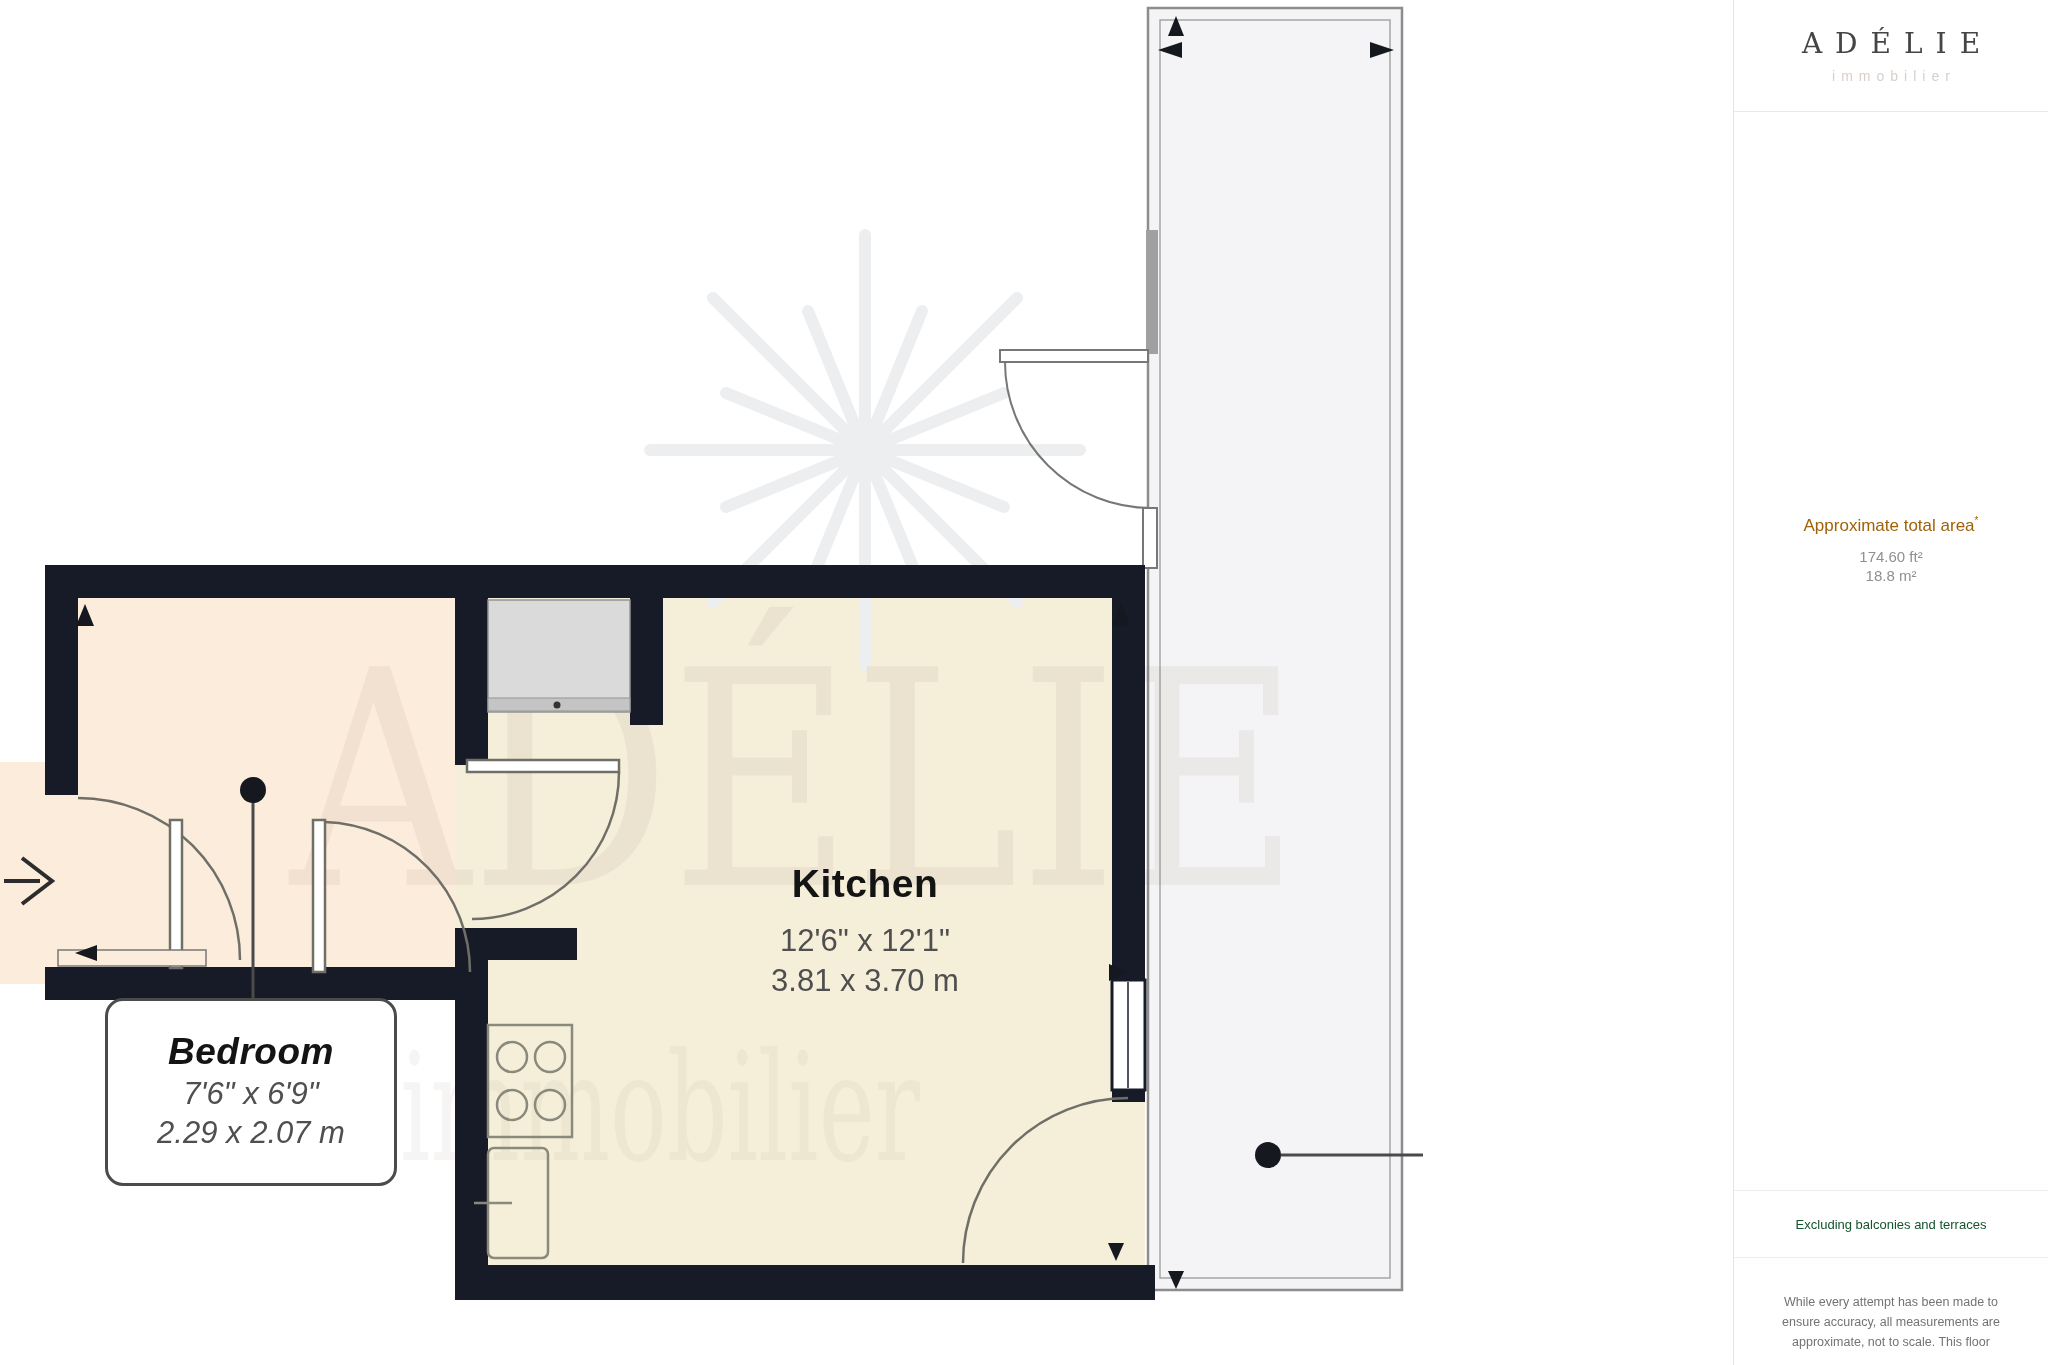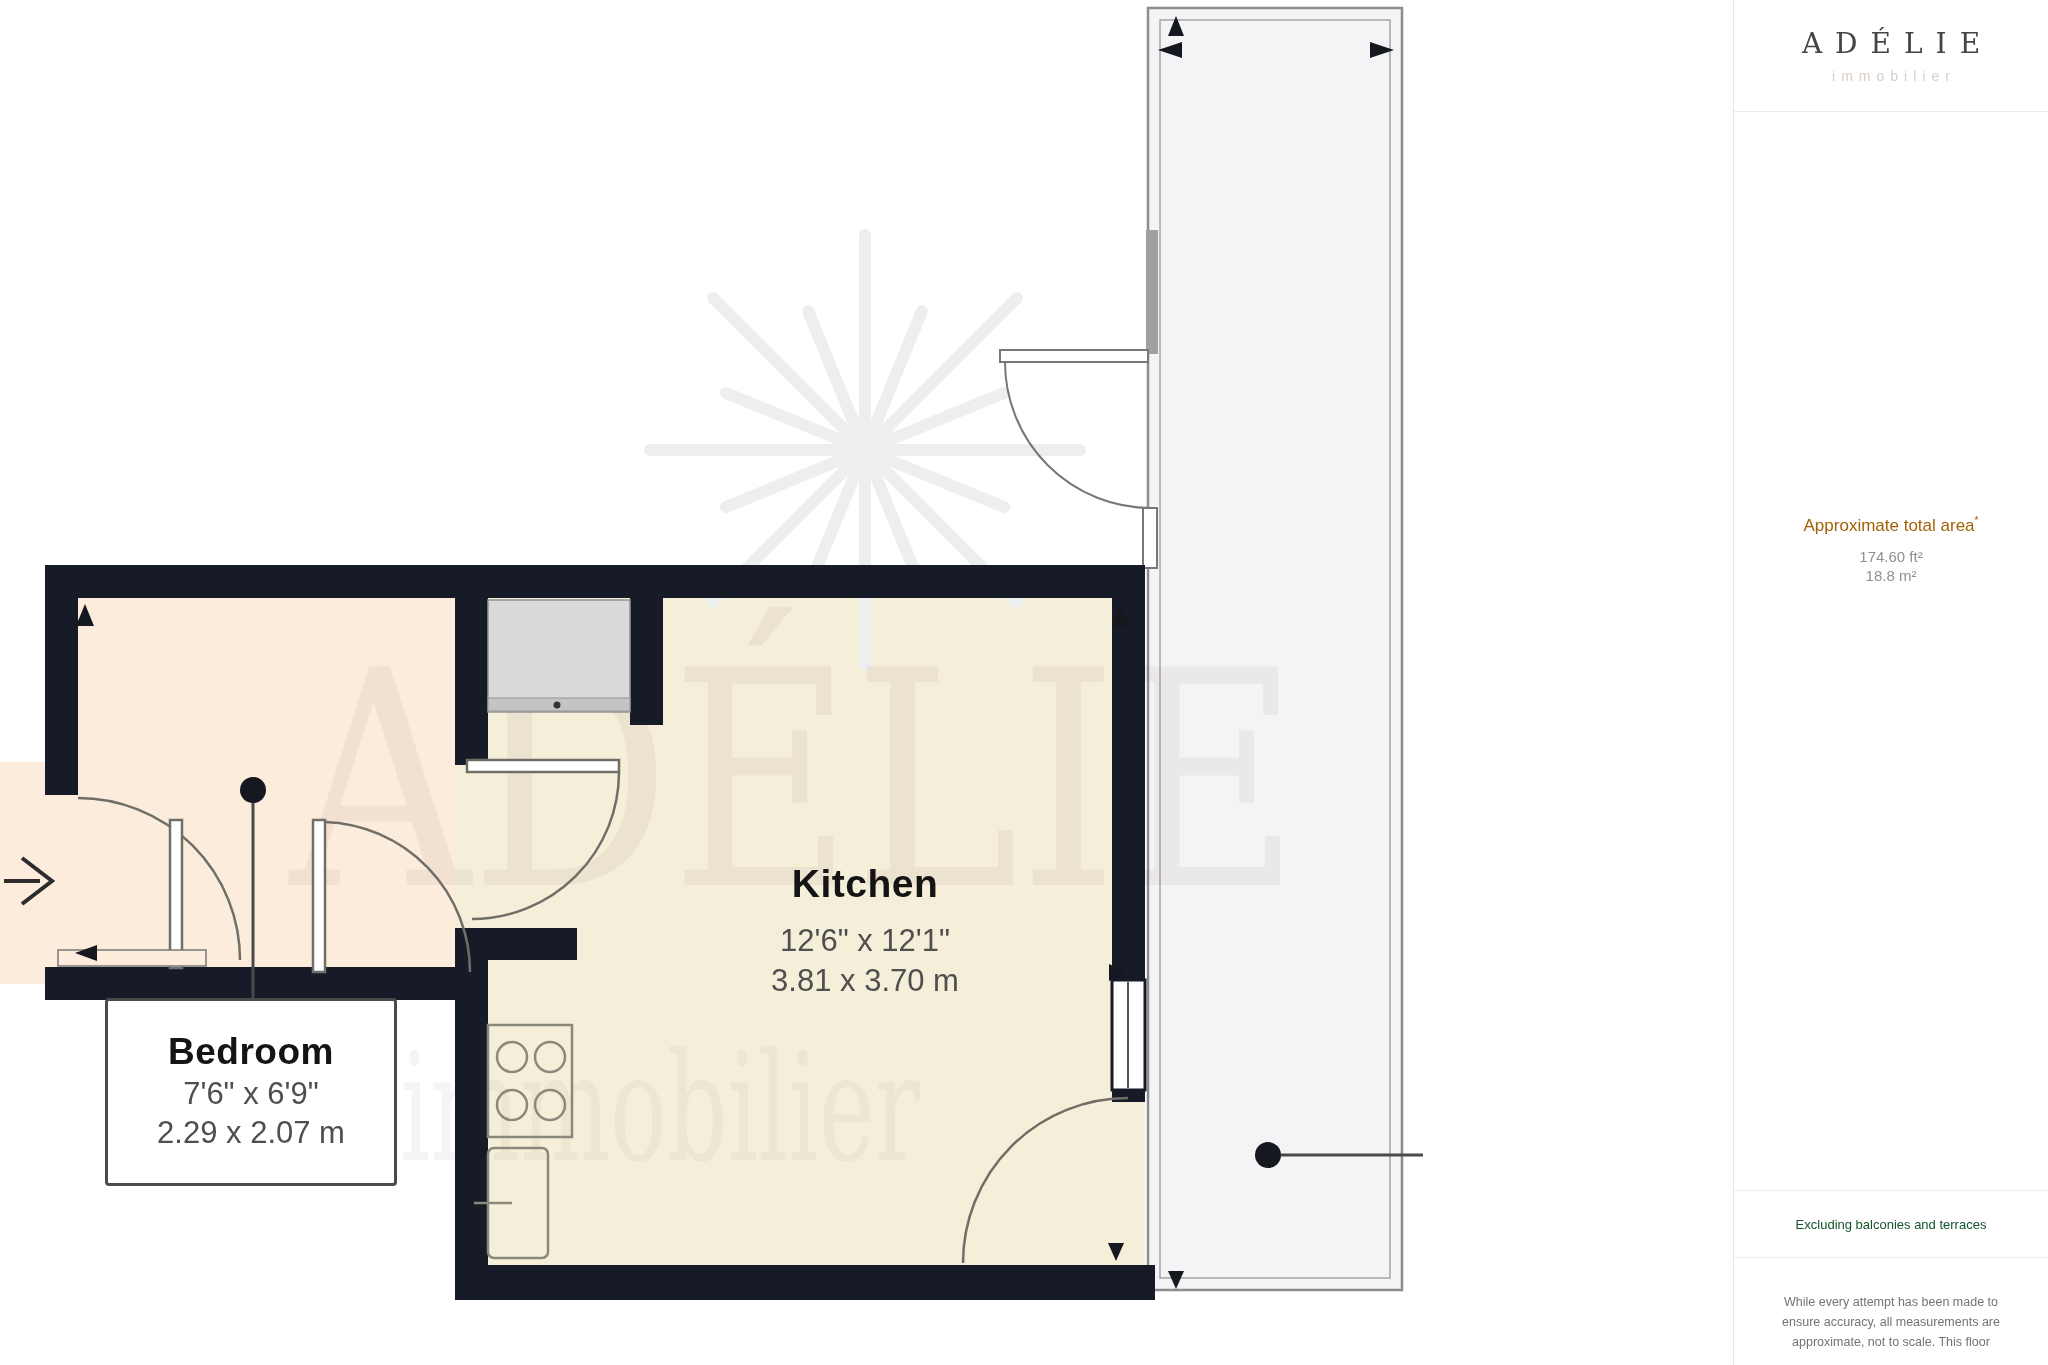--- a/index.html
+++ b/index.html
@@ -1,23 +1,23 @@
 <!DOCTYPE html>
 <html><head>
 <meta charset="utf-8">
 <style>
   html,body{margin:0;padding:0;background:#fff;}
   .stage{position:relative;width:2048px;height:1365px;background:#ffffff;overflow:hidden;
          font-family:"Liberation Sans", sans-serif;}
   .plan-svg{position:absolute;left:0;top:0;}
 
   
-  .label-box{position:absolute;background:#ffffff;border:3px solid #4b4b4b;border-radius:4px;
+  .label-box{position:absolute;background:#ffffff;border:3px solid #4b4b4b;border-radius:18px;
              display:flex;flex-direction:column;align-items:center;justify-content:center;
-             text-align:center;box-sizing:border-box;}
+             text-align:center;box-sizing:border-box;font-style:italic;}
   .label-plain{position:absolute;display:flex;flex-direction:column;align-items:center;
                text-align:center;}
   .room-title{font-weight:bold;color:#141414;font-size:37px;line-height:1.15;letter-spacing:0.5px;}
   .room-dims{color:#4f4f4f;font-size:31px;line-height:1.28;}
   .label-plain .room-title{font-size:39px;margin-bottom:14px;}
 
   
   .sidebar{position:absolute;left:1733px;top:0;width:315px;height:1365px;background:#ffffff;
            border-left:1px solid #e4e4e4;box-sizing:border-box;}
   .logo-block{position:absolute;top:0;left:0;width:100%;height:112px;border-bottom:1px solid #eaeaea;

